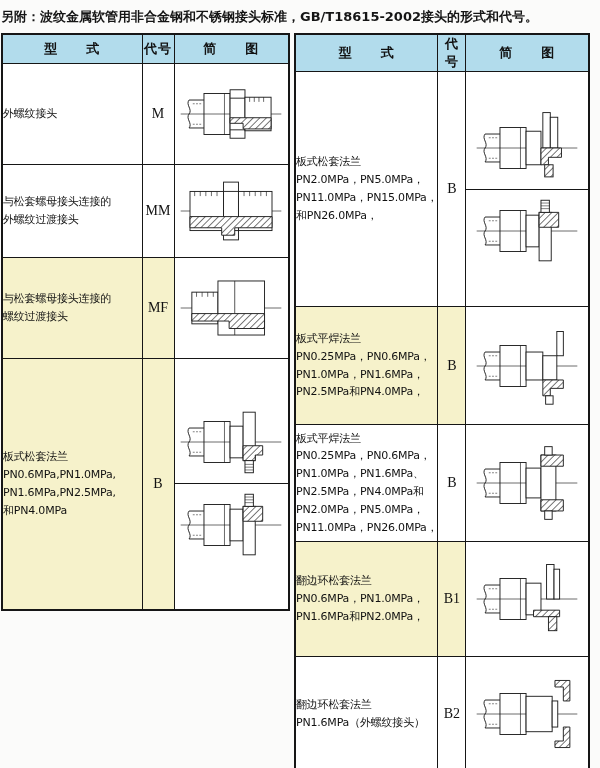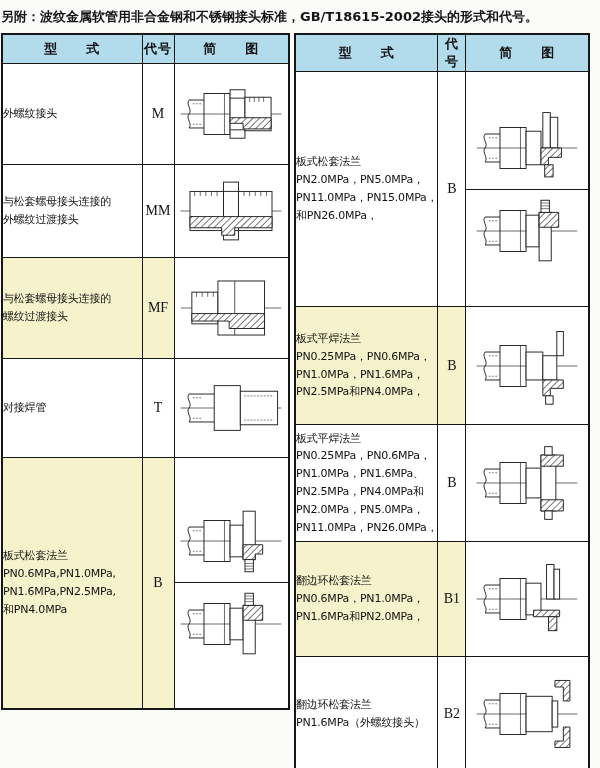--- a/index.html
+++ b/index.html
@@ -132,42 +132,20 @@
                   <line x1="2" y1="44" x2="110" y2="44" stroke="#1c1c1c" stroke-width="0.7"></line>
                   <rect x="14" y="27" width="28" height="34" fill="#fff" stroke="#1c1c1c" stroke-width="1"></rect>
     <path d="M19,27 V32 M25,27 V32 M31,27 V32 M37,27 V32" fill="none" stroke="#1c1c1c" stroke-width="0.7"></path>
     <rect x="42" y="15" width="50" height="58" fill="#fff" stroke="#1c1c1c" stroke-width="1"></rect>
     <line x1="60" y1="15" x2="60" y2="73" stroke="#1c1c1c" stroke-width="0.8"></line>
     <path d="M14,50 H92 V66 H54 V58 H14 Z" fill="url(#hatch)" stroke="#1c1c1c" stroke-width="1"></path>
                 </svg>
               </div>
             </td>
           </tr>
-          <tr style="height: 99px;">
-            <td class="type-cell">
-              <div class="tline">对接焊管</div>
-            </td>
-            <td class="code-cell">T</td>
-            <td class="dia-cell">
-              <div class="dia-single">
-                <svg class="dia" width="108" height="82" viewBox="0 0 112 88" xmlns="http://www.w3.org/2000/svg">
-                  <path d="M11,29 H27 M11,59 H27 M11,29 C7,34 15,39 11,44 C7,49 15,54 11,59" fill="none" stroke="#1c1c1c" stroke-width="1"></path>
-<line x1="15" y1="33" x2="25" y2="33" stroke="#1c1c1c" stroke-width="0.6" stroke-dasharray="2,1.5"></line>
-<line x1="15" y1="55" x2="25" y2="55" stroke="#1c1c1c" stroke-width="0.6" stroke-dasharray="2,1.5"></line>
-                  <line x1="2" y1="44" x2="110" y2="44" stroke="#1c1c1c" stroke-width="0.7"></line>
-                  <line x1="27" y1="29" x2="38" y2="29" stroke="#1c1c1c" stroke-width="1"></line>
-                  <line x1="27" y1="59" x2="38" y2="59" stroke="#1c1c1c" stroke-width="1"></line>
-    <rect x="38" y="20" width="28" height="48" fill="#fff" stroke="#1c1c1c" stroke-width="1"></rect>
-    <rect x="66" y="26" width="40" height="36" fill="#fff" stroke="#1c1c1c" stroke-width="1"></rect>
-    <line x1="70" y1="31" x2="102" y2="31" stroke="#1c1c1c" stroke-width="0.6" stroke-dasharray="2,1.5"></line>
-    <line x1="70" y1="57" x2="102" y2="57" stroke="#1c1c1c" stroke-width="0.6" stroke-dasharray="2,1.5"></line>
-                </svg>
-              </div>
-            </td>
-          </tr>
           <tr style="height: 252px;">
             <td class="type-cell hl">
               <div class="tline">板式松套法兰</div>
               <div class="tline">PN0.6MPa,PN1.0MPa,</div>
               <div class="tline">PN1.6MPa,PN2.5MPa,</div>
               <div class="tline">和PN4.0MPa</div>
             </td>
             <td class="code-cell hl">B</td>
             <td class="dia-cell">
               <div class="dia-stack">

